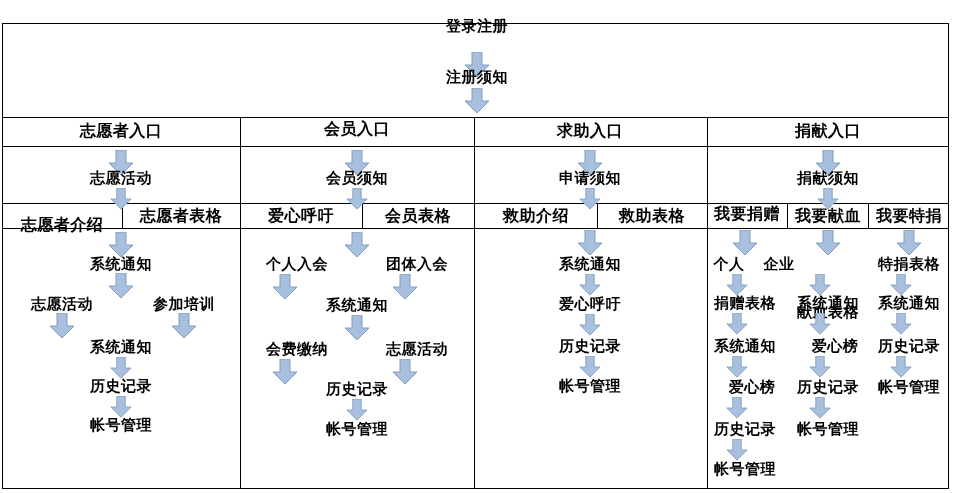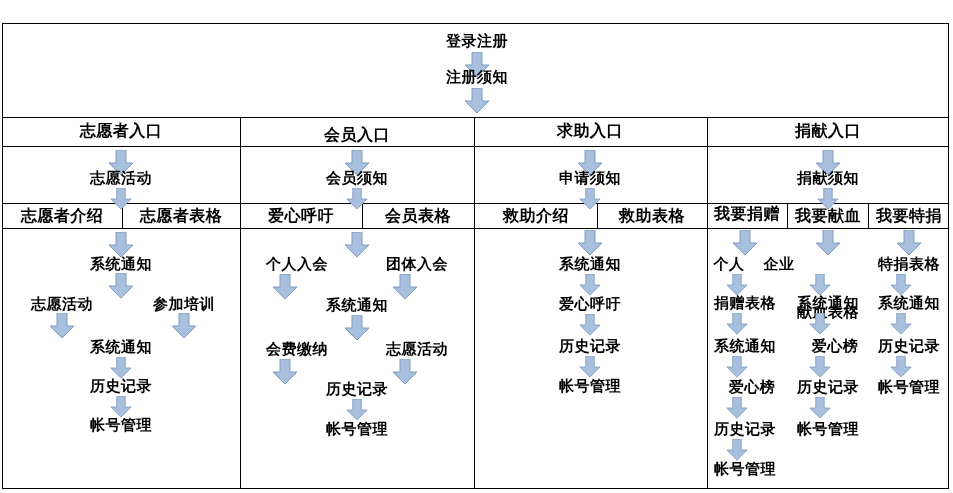--- a/index.html
+++ b/index.html
@@ -68,35 +68,35 @@
   <div class="vrule" style="left:240px;top:117px;height:372px;"></div>
   <div class="vrule" style="left:474px;top:117px;height:372px;"></div>
   <div class="vrule" style="left:707px;top:117px;height:372px;"></div>
 
   <div class="vrule" style="left:122px;top:203px;height:25px;"></div>
   <div class="vrule" style="left:362px;top:203px;height:25px;"></div>
   <div class="vrule" style="left:597px;top:203px;height:25px;"></div>
   <div class="vrule" style="left:787px;top:203px;height:25px;"></div>
   <div class="vrule" style="left:868px;top:203px;height:25px;"></div>
 
-  <div class="node" style="left:477px;top:18px;margin-top:15px;">登录注册</div>
+  <div class="node" style="left:477px;top:18px;">登录注册</div>
   <div class="arrow" style="left:477px;top:52px;">
     <svg viewBox="0 0 26 26">
         <polygon points="8,0 18,0 18,13 25,13 13,25 1,13 8,13" fill="#a8c0dd" stroke="#7e9cc0" stroke-width="1"></polygon>
       </svg>
   </div>
   <div class="node" style="left:477px;top:69px;">注册须知</div>
   <div class="arrow" style="left:477px;top:88px;">
     <svg viewBox="0 0 26 26">
         <polygon points="8,0 18,0 18,13 25,13 13,25 1,13 8,13" fill="#a8c0dd" stroke="#7e9cc0" stroke-width="1"></polygon>
       </svg>
   </div>
 
   <div class="node hdr" style="left:121px;top:122px;">志愿者入口</div>
-  <div class="node hdr" style="left:357px;top:126px;text-align:center;">会员入口</div>
+  <div class="node hdr" style="left:357px;top:120px;text-align:center;">会员入口</div>
   <div class="node hdr" style="left:590px;top:122px;">求助入口</div>
   <div class="node hdr" style="left:828px;top:122px;">捐献入口</div>
 
   <div class="arrow" style="left:121px;top:150px;">
     <svg viewBox="0 0 26 26">
         <polygon points="8,0 18,0 18,13 25,13 13,25 1,13 8,13" fill="#a8c0dd" stroke="#7e9cc0" stroke-width="1"></polygon>
       </svg>
   </div>
   <div class="node" style="left:121px;top:170px;">志愿活动</div>
   <div class="arrow sm" style="left:121px;top:188px;">
@@ -134,21 +134,21 @@
         <polygon points="8,0 18,0 18,13 25,13 13,25 1,13 8,13" fill="#a8c0dd" stroke="#7e9cc0" stroke-width="1"></polygon>
       </svg>
   </div>
   <div class="node" style="left:828px;top:170px;">捐献须知</div>
   <div class="arrow sm" style="left:828px;top:188px;">
     <svg viewBox="0 0 26 26">
         <polygon points="8,0 18,0 18,13 25,13 13,25 1,13 8,13" fill="#a8c0dd" stroke="#7e9cc0" stroke-width="1"></polygon>
       </svg>
   </div>
 
-  <div class="node hdr" style="left:62px;top:207px;">志愿者介绍</div>
+  <div class="node hdr" style="left:62px;top:216px;">志愿者介绍</div>
   <div class="node hdr" style="left:181px;top:207px;">志愿者表格</div>
 
   <div class="node hdr" style="left:301px;top:207px;">爱心呼吁</div>
   <div class="node hdr" style="left:418px;top:207px;">会员表格</div>
 
   <div class="node hdr" style="left:536px;top:207px;">救助介绍</div>
   <div class="node hdr" style="left:652px;top:207px;">救助表格</div>
 
   <div class="node hdr" style="left:747px;top:207px;font-family:Liberation Mono, monospace;">我要捐赠</div>
   <div class="node hdr" style="left:828px;top:207px;">我要献血</div>

